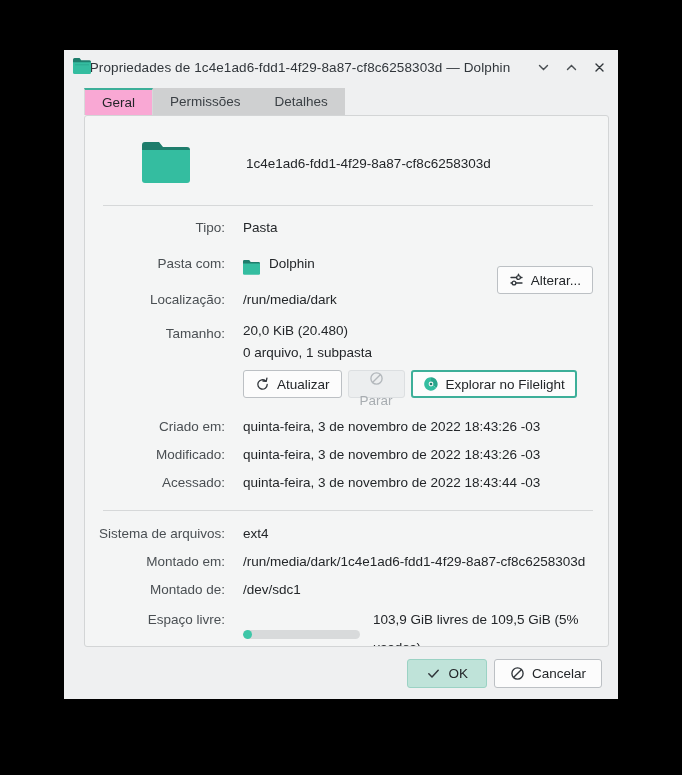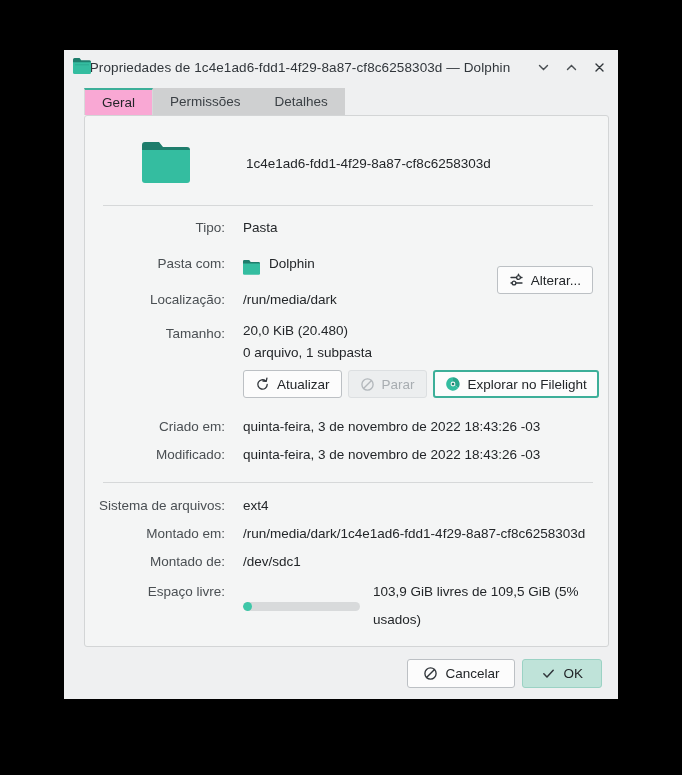--- a/index.html
+++ b/index.html
@@ -193,20 +193,21 @@
     background: #fcfcfc;
     font-size: 13.5px;
     color: #232629;
     box-sizing: border-box;
     white-space: nowrap;
   }
   .btn.disabled {
     background: #eceeef;
     border-color: #dcdfe1;
     color: #a8adb1;
+    flex-direction: column;
   }
   .btn.focused {
     border: 2px solid #3daf99;
     padding: 0 10px;
   }
   .btn.default {
     background: #bfe3d9;
     border: 1px solid #9bd2c4;
   }
   .btn svg { display: block; flex: 0 0 auto; }
@@ -401,20 +402,24 @@
         <div class="row" style="margin-top:15px;">
           <div class="label">Criado em:</div>
           <div class="value">quinta-feira, 3 de novembro de 2022 18:43:26 -03</div>
         </div>
 
         <div class="row">
           <div class="label">Modificado:</div>
           <div class="value">quinta-feira, 3 de novembro de 2022 18:43:26 -03</div>
         </div>
 
+        <div class="row">
+          <div class="label">Acessado:</div>
+          <div class="value">quinta-feira, 3 de novembro de 2022 18:43:44 -03</div>
+        </div>
 
         <div class="hsep" style="margin-top:13px;"></div>
 
         <div class="row" style="margin-top:9px;">
           <div class="label">Sistema de arquivos:</div>
           <div class="value">ext4</div>
         </div>
 
         <div class="row">
           <div class="label">Montado em:</div>
@@ -435,33 +440,33 @@
               </div>
               <span>103,9 GiB livres de 109,5 GiB (5% usados)</span>
             </div>
           </div>
         </div>
 
       </div>
     </div>
 
     <div class="footer">
+      <div class="btn default">
+        <span>
+          <svg width="15" height="15" viewBox="0 0 15 15">
+              <path d="M2.8 7.8 L6 11 L12.2 4.2" stroke="#31363b" stroke-width="1.5" fill="none" stroke-linecap="round" stroke-linejoin="round"></path>
+            </svg>
+        </span>
+        <span>OK</span>
+      </div>
       <div class="btn">
         <span>
           <svg width="15" height="15" viewBox="0 0 15 15">
             <circle cx="7.5" cy="7.5" r="5.6" stroke="#31363b" stroke-width="1.35" fill="none"></circle>
             <path d="M3.5 11.5 L11.5 3.5" stroke="#31363b" stroke-width="1.35" stroke-linecap="round"></path>
           </svg>
         </span>
         <span>Cancelar</span>
       </div>
-      <div class="btn default">
-        <span>
-          <svg width="15" height="15" viewBox="0 0 15 15">
-              <path d="M2.8 7.8 L6 11 L12.2 4.2" stroke="#31363b" stroke-width="1.5" fill="none" stroke-linecap="round" stroke-linejoin="round"></path>
-            </svg>
-        </span>
-        <span>OK</span>
-      </div>
     </div>
 
   </div>
 </div>
 
 </body></html>

